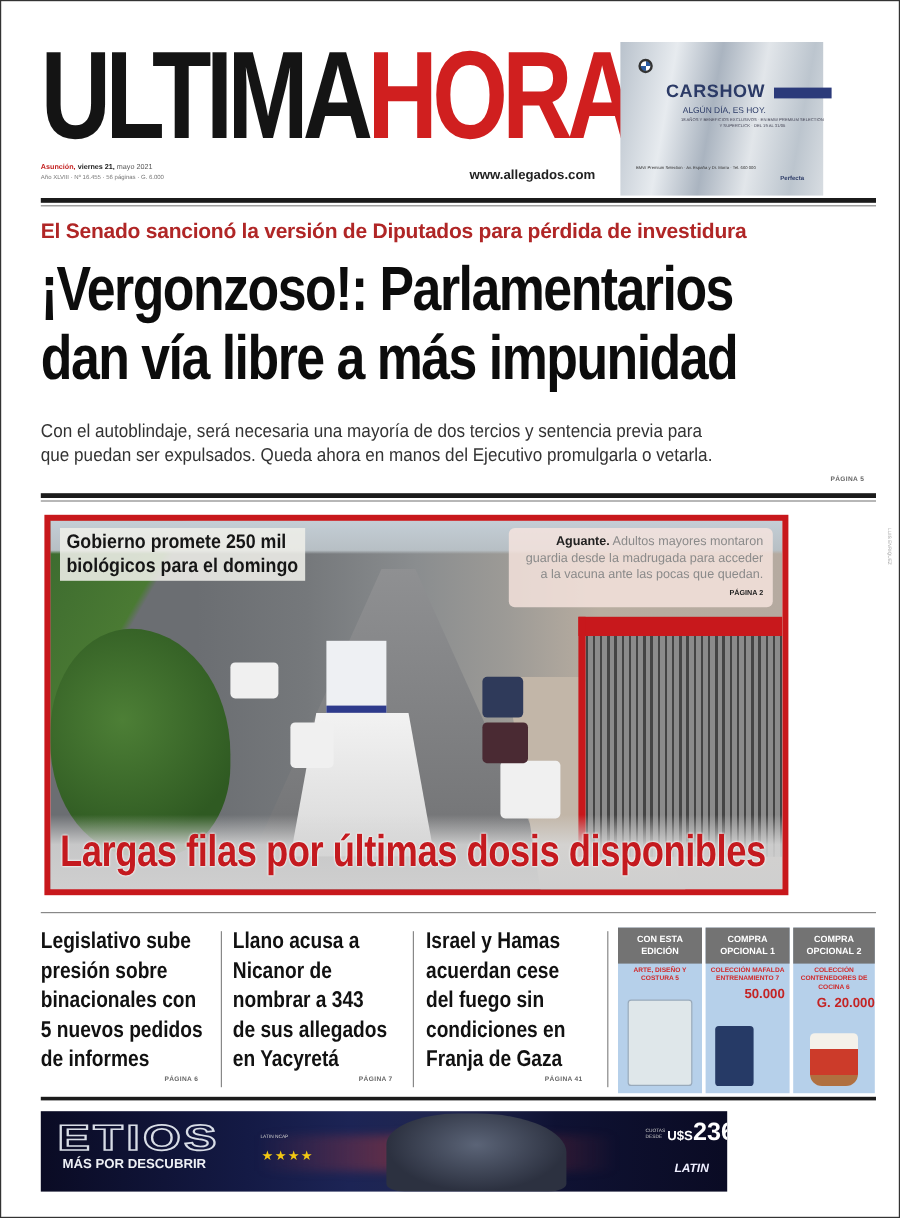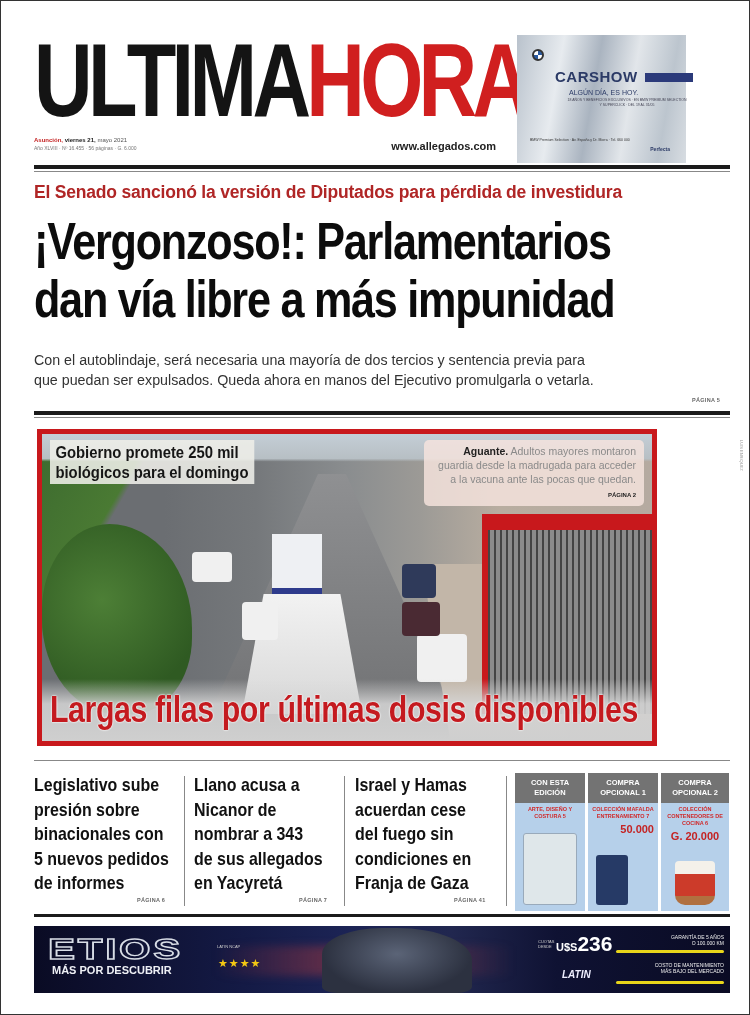--- a/index.html
+++ b/index.html
@@ -59,25 +59,25 @@
   .photo-title { position: absolute; left: 8px; bottom: 10px; font-size: 37px; font-weight: 700; color: #c41a1f; white-space: nowrap; letter-spacing: -0.5px; transform: scaleX(0.82); transform-origin: left bottom; text-shadow: 0 0 2px #fff, 0 0 2px #fff; }
   .photo-credit { position: absolute; left: 736px; top: 440px; width: 8px; height: 60px; font-size: 4px; color: #999; writing-mode: vertical-rl; }
 
   
   .story { position: absolute; top: 773px; width: 150px; font-size: 19px; font-weight: 700; line-height: 24.5px; color: #111; transform: scaleX(0.84); transform-origin: left top; white-space: nowrap; }
   .vsep { position: absolute; top: 776px; width: 1px; height: 130px; background: #888; }
 
   .promo { position: absolute; top: 773px; width: 70px; height: 138px; background: #b6d0ea; }
   .promo .head { height: 30px; background: #737373; color: #fff; font-size: 7.5px; font-weight: 700; text-align: center; line-height: 10px; padding-top: 5px; }
   .promo .sub { text-align: center; color: #d0292a; font-size: 5.5px; font-weight: 700; line-height: 7px; padding-top: 3px; }
-  .promo .price { text-align: center; color: #c42323; font-size: 11px; font-weight: 700; margin-top: 3px; }
+  .promo .price { text-align: right; color: #c42323; font-size: 11px; font-weight: 700; margin-top: 3px; }
   .promo .prod { position: absolute; left: 8px; right: 8px; bottom: 6px; top: 60px; border-radius: 3px; }
 
   
-  .ad-etios { position: absolute; left: 34px; top: 926px; width: 696px; height: 67px; background: linear-gradient(90deg, #0a0b24 0%, #141a45 30%, #1c2455 45%, #21274f 60%, #0f1233 75%, #0a0b24 100%); overflow: hidden; }
+  .ad-etios { position: absolute; left: 34px; top: 926px; width: 572px; height: 67px; background: linear-gradient(90deg, #0a0b24 0%, #141a45 30%, #1c2455 45%, #21274f 60%, #0f1233 75%, #0a0b24 100%); overflow: hidden; }
   .ad-etios .streak { position: absolute; left: 180px; top: 20px; width: 300px; height: 30px; background: linear-gradient(90deg, rgba(0,0,0,0), rgba(190,60,60,0.55), rgba(0,0,0,0)); filter: blur(4px); }
   .ad-etios .logo-e { position: absolute; left: 14px; top: 6px; font-size: 30px; font-weight: 700; color: transparent; -webkit-text-stroke: 1.4px #d8dde6; letter-spacing: 2px; transform: scaleX(1.35); transform-origin: left top; }
   .ad-etios .tag { position: absolute; left: 18px; top: 38px; font-size: 11px; font-weight: 700; color: #eef0f5; }
   .ad-etios .ncap { position: absolute; left: 183px; top: 18px; font-size: 4px; color: #ccc; }
   .ad-etios .stars { position: absolute; left: 184px; top: 31px; font-size: 11px; color: #f3c813; letter-spacing: 1px; }
   .ad-etios .car { position: absolute; left: 288px; top: 2px; width: 150px; height: 65px; background: radial-gradient(ellipse at 50% 40%, #5b6477, #2c3140 70%); border-radius: 40% 50% 10% 10%; }
   .ad-etios .price-lbl { position: absolute; left: 504px; top: 13px; font-size: 4px; color: #ccc; width: 20px; line-height: 5px; }
   .ad-etios .price { position: absolute; left: 522px; top: 6px; font-size: 21px; font-weight: 700; color: #fff; }
   .ad-etios .price small { font-size: 11px; }
   .ad-etios .lubrax { position: absolute; left: 528px; top: 43px; font-size: 10px; font-style: italic; font-weight: 700; color: #eef; }

